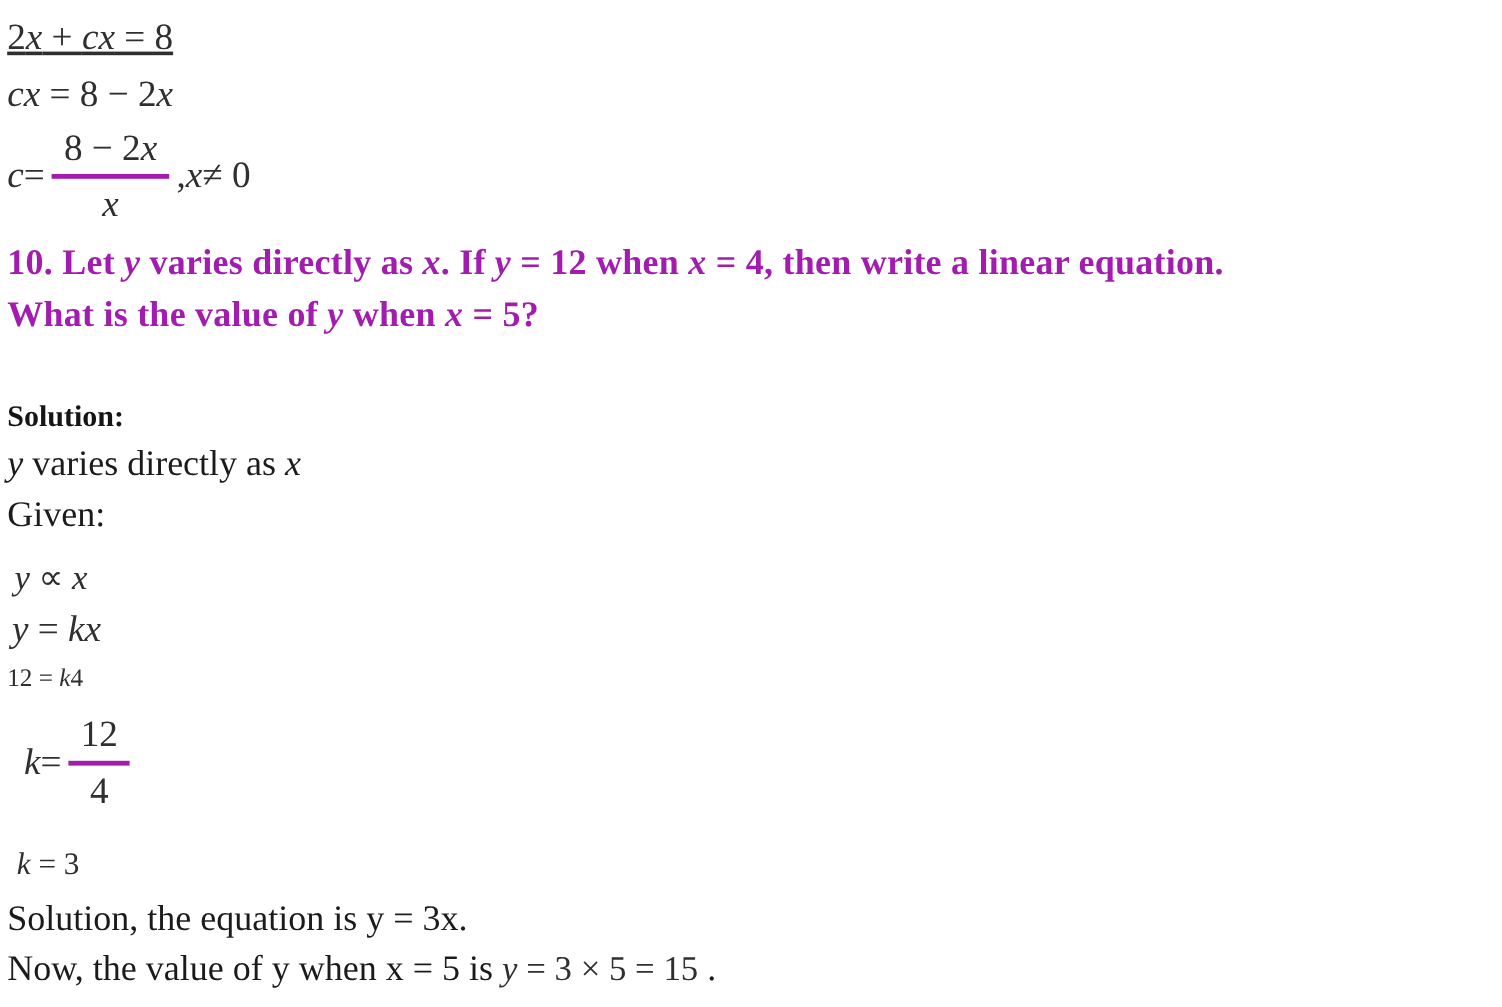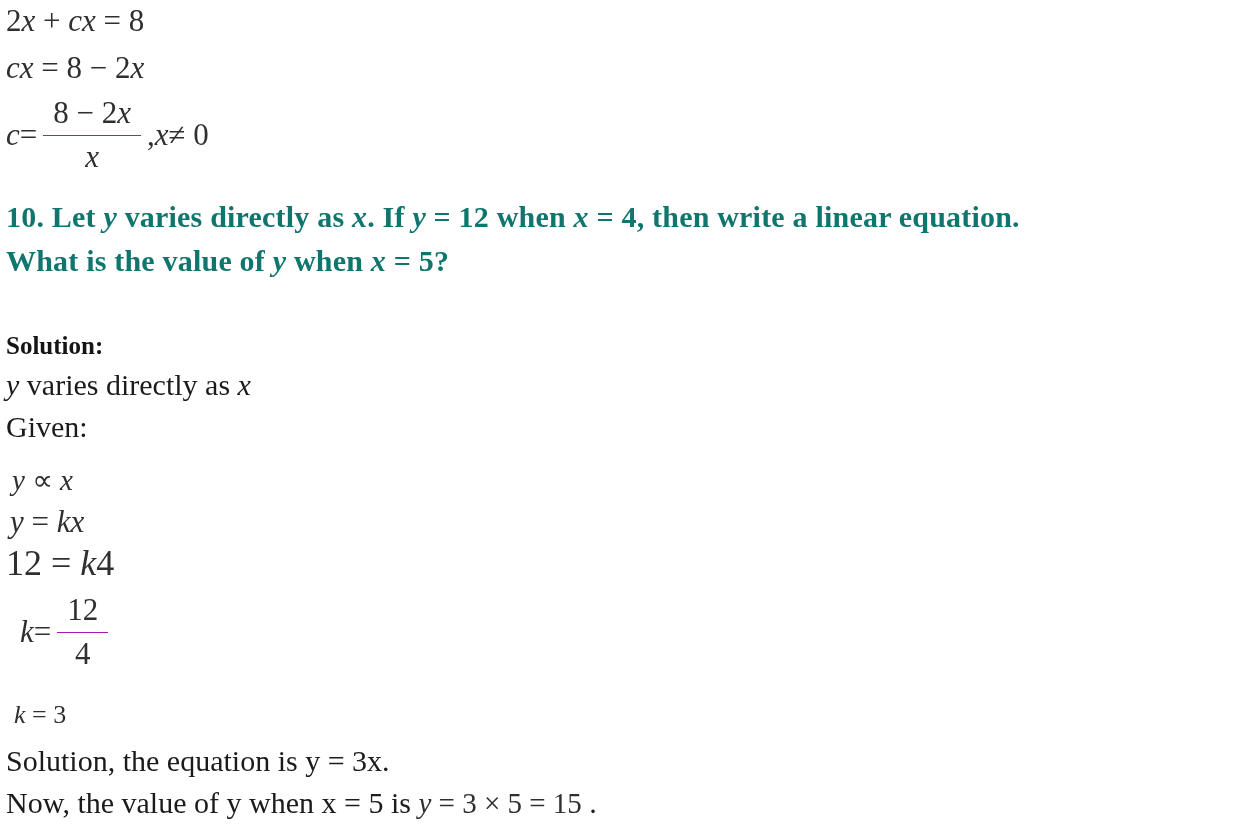--- a/index.html
+++ b/index.html
@@ -28,67 +28,67 @@
   .text-line {
     font-size: 30px;
     line-height: 36px;
     color: #1b1b1b;
     white-space: nowrap;
   }
   .it { font-style: italic; }
   .rm { font-style: normal; }
 
   
-  .eq1 { margin-top: 2px; }
+  .eq1 { margin-top: 12px; text-decoration: underline; }
   .eq2 { margin-top: 9px; }
   .eq3 { margin-top: 6px; display: flex; align-items: center; }
 
   
   .frac {
     display: inline-block;
     vertical-align: middle;
     text-align: center;
     margin: 0 6px;
   }
   .frac .num {
     display: block;
     padding: 1px 10px 3px 10px;
-    border-bottom: 1px solid #a21caf;
+    border-bottom: 4px solid #a21caf;
     text-align: right;
   }
   .frac .den {
     display: block;
     padding-top: 2px;
   }
 
   
   .question {
-    margin-top: 19px;
+    margin-top: 8px;
     font-size: 30px;
     font-weight: bold;
     line-height: 44px;
-    color: #0f766e;
+    color: #a21caf;
     white-space: nowrap;
     letter-spacing: 0.2px;
   }
 
   
   .solution-heading {
     margin-top: 42px;
     font-size: 25px;
     font-weight: bold;
     line-height: 42px;
     color: #151515;
   }
   .given-label   { margin-top: 6px; }
   .given-stmt    { margin-top: 0; }
   .prop-line     { margin-top: 16px; padding-left: 6px; font-size: 29px; }
   .kx-line       { margin-top: 3px; padding-left: 4px; line-height: 40px; }
   .putting-line  { margin-top: 44px; }
-  .subst-line    { margin-top: 2px; font-size: 36px; }
+  .subst-line    { margin-top: 2px; font-size: 21px; }
   .kfrac-line    { margin-top: 8px; padding-left: 14px; display: flex; align-items: center; }
   .kval-line     { margin-top: 22px; padding-left: 8px; line-height: 40px; font-size: 26px; }
   .therefore-line{ margin-top: 7px; line-height: 38px; }
   .final-line    { margin-top: 4px; line-height: 38px; }
   .final-line .math-tail { color: #2f2f2f; font-size: 29px; }
 </style>
 </head>
 <body>
 
 <main class="page">

